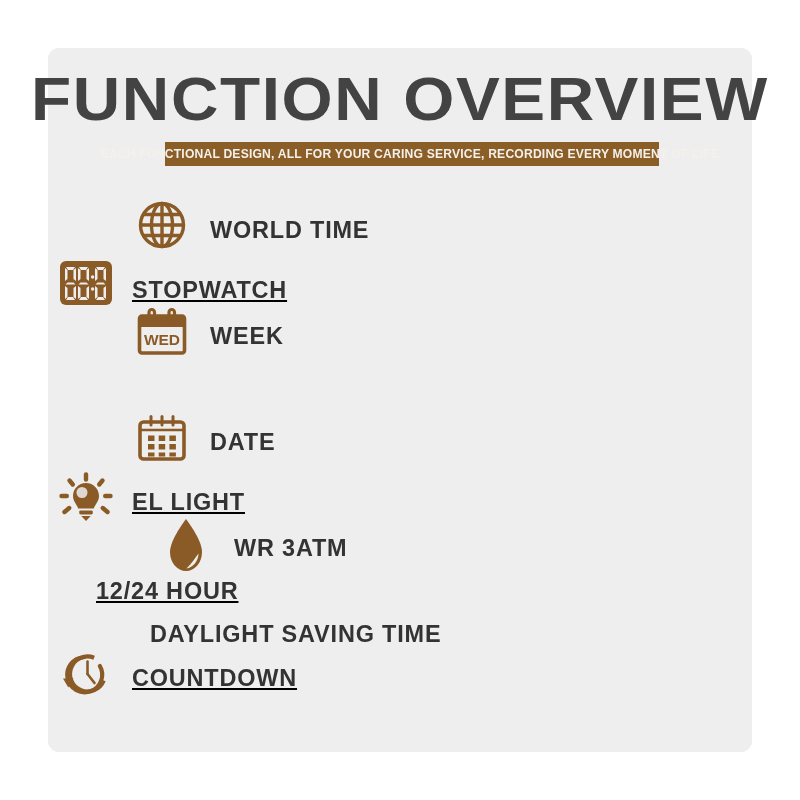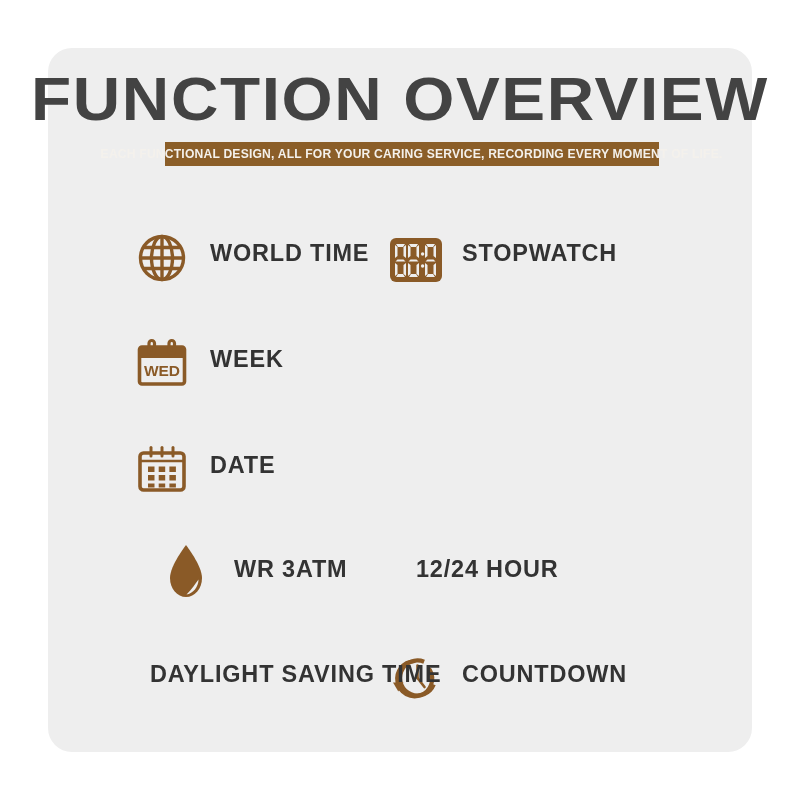--- a/index.html
+++ b/index.html
@@ -20,21 +20,21 @@
   }
 
   
   .card {
     position: absolute;
     left: 48px;
     top: 48px;
     width: 704px;
     height: 704px;
     background: #eeeeee;
-    border-radius: 24px;
+    border-radius: 11px;
   }
 
   
   .title {
     position: absolute;
     left: 0;
     top: 20px;
     width: 704px;
     text-align: center;
     font-family: "Liberation Sans Narrow", "Liberation Sans", sans-serif;
@@ -73,36 +73,37 @@
   
   .grid {
     position: absolute;
     left: 0;
     top: 152px;
     width: 704px;
   }
   .row {
     display: flex;
     height: 106px;
+    flex-direction: column;
   }
   .row:nth-child(4) { height: 103px; margin-left: 24px; }
 
   .cell {
     display: flex;
     align-items: center;
   }
   .cell.left  { width: 330px; padding-left: 84px; }
-  .cell.right { width: 374px; padding-left: 8px; }
+  .cell.right { width: 374px; padding-left: 8px; text-decoration: underline; }
 
   .icon-box {
     width: 60px;
     height: 60px;
     flex: 0 0 60px;
     display: flex;
-    align-items: flex-end;
+    align-items: flex-start;
     justify-content: center;
     color: #8a5a27;
   }
   .icon-box svg { display: block; overflow: visible; }
 
   .feature-label {
     margin-left: 18px;
     font-family: "Liberation Sans Narrow", "Liberation Sans", sans-serif;
     font-size: 23px;
     font-weight: bold;
@@ -231,20 +232,40 @@
                 <rect x="22.7" y="32" width="6.5" height="5.5"></rect>
                 <rect x="33.4" y="32" width="6.5" height="5.5"></rect>
                 <rect x="12" y="40.5" width="6.5" height="4"></rect>
                 <rect x="22.7" y="40.5" width="6.5" height="4"></rect>
                 <rect x="33.4" y="40.5" width="6.5" height="4"></rect>
               </g>
             </svg>
           </div>
           <span class="feature-label">DATE</span>
         </div>
+        <div class="cell right">
+          <div class="icon-box">
+            <svg width="54" height="54" viewBox="0 0 54 54">
+              <path d="M27 11 C34.5 11 40 17 40 24 C40 29.5 36 32.5 34.8 36.5 H19.2 C18 32.5 14 29.5 14 24 C14 17 19.5 11 27 11 Z" fill="currentColor"></path>
+              <circle cx="23" cy="20.5" r="5.5" fill="#eeeeee" opacity="0.85"></circle>
+              <rect x="20.2" y="38.4" width="13.6" height="4" rx="1.4" fill="currentColor"></rect>
+              <path d="M22.3 44 h9.4 l-4.7 5 z" fill="currentColor"></path>
+              <g stroke="currentColor" stroke-width="4.4" stroke-linecap="round">
+                <line x1="27" y1="2.5" x2="27" y2="7.5"></line>
+                <line x1="10.5" y1="8.5" x2="13.8" y2="12.5"></line>
+                <line x1="43.5" y1="8.5" x2="40.2" y2="12.5"></line>
+                <line x1="2.5" y1="24" x2="7.8" y2="24"></line>
+                <line x1="51.5" y1="24" x2="46.2" y2="24"></line>
+                <line x1="5.5" y1="40" x2="10.2" y2="36"></line>
+                <line x1="48.5" y1="40" x2="43.8" y2="36"></line>
+              </g>
+            </svg>
+          </div>
+          <span class="feature-label">EL LIGHT</span>
+        </div>
       </div>
 
       <div class="row">
         <div class="cell left">
           <div class="icon-box">
             <svg width="44" height="56" viewBox="0 0 44 56">
               <path d="M22 1 C22 1 6 21.5 6 34 C6 44.8 13.2 53 22 53 C30.8 53 38 44.8 38 34 C38 21.5 22 1 22 1 Z" fill="currentColor"></path>
               <path d="M34.5 35.5 C34.5 43 29 49.5 22.5 50.5 C28 45 31 40 34.5 35.5 Z" fill="#eeeeee"></path>
             </svg>
           </div>

